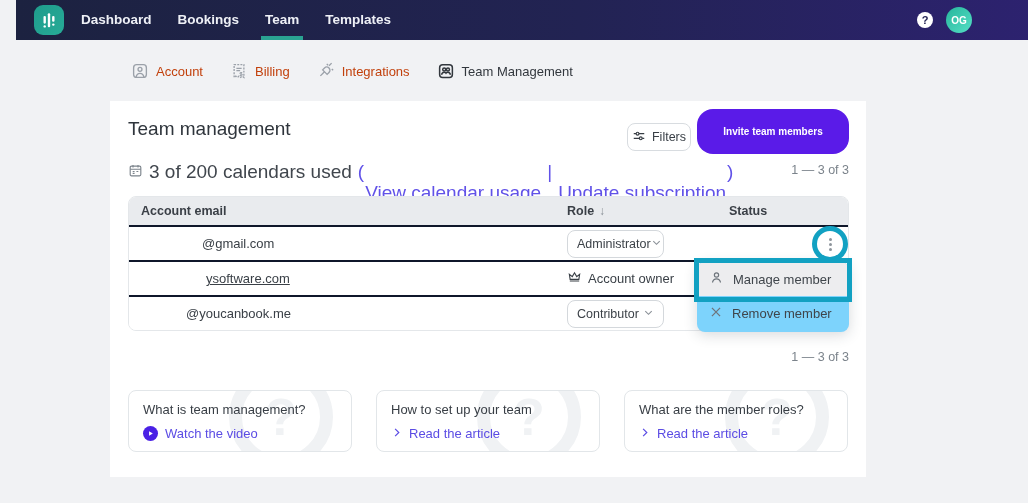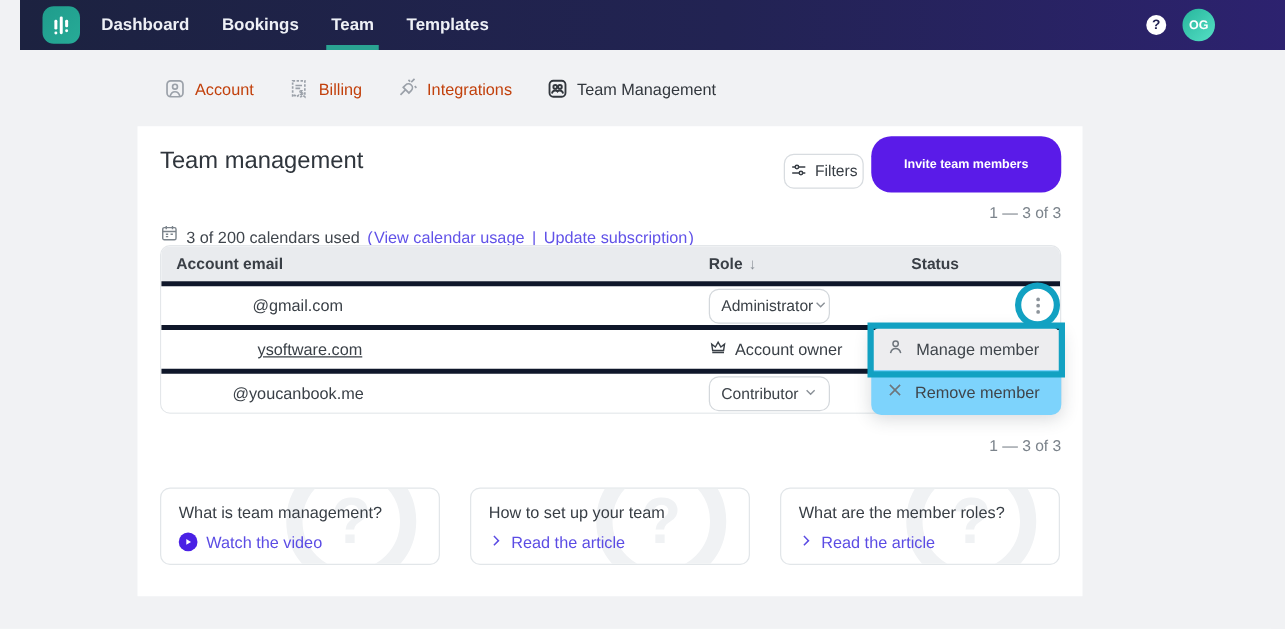--- a/index.html
+++ b/index.html
@@ -34,31 +34,31 @@
 
   .page-title { position:absolute; left:18px; top:17px; font-size:19px; color:#2f353c; }
 
   .filters-btn { position:absolute; left:517px; top:22px; width:64px; height:28px; background:#ffffff;
     border:1px solid #d8dce0; border-radius:8px; display:flex; align-items:center; justify-content:center; gap:6px;
     font-size:12.5px; color:#383e45; cursor:pointer; }
   .invite-btn { position:absolute; left:587px; top:8px; width:152px; height:45px; background:#5a1be8;
     border:none; border-radius:16px; color:#ffffff; font-size:10px; font-weight:700; cursor:pointer;
     font-family:"Liberation Sans", sans-serif; }
 
-  .usage-row { position:absolute; left:18px; top:60px; display:flex; align-items:flex-end; gap:6px;
-    font-size:13px; color:#40464d; }
+  .usage-row { position:absolute; left:18px; top:60px; display:flex; align-items:flex-start; gap:6px;
+    font-size:19px; color:#40464d; }
   .usage-link { color:#6152e8; cursor:pointer;margin-top:21px; }
   .usage-paren, .usage-sep { color:#6152e8; }
   .pagination-top { position:absolute; right:17px; top:62px; font-size:12.5px; color:#7b838b; }
 
   
   .table { position:absolute; left:18px; top:95px; width:721px; border:1px solid #e4e7ea; border-radius:8px;
     overflow:hidden; background:#ffffff; }
   .thead { display:flex; align-items:center; height:28px; background:#e9ebee; font-size:12.5px; font-weight:700; color:#3a3f46; }
-  .trow { display:flex; align-items:center; height:35px; border-top:4px solid #0f172a; background:#ffffff; font-size:13px; color:#3a4047; }
+  .trow { display:flex; align-items:center; height:35px; border-top:2px solid #0f172a; background:#ffffff; font-size:13px; color:#3a4047; }
   .cell-email { flex:1; }
   .cell-role { width:147px; display:flex; align-items:center; }
   .cell-status { width:134px; padding-left:15px; display:flex; align-items:center; }
   .thead .cell-email { padding-left:12px; }
   .trow:nth-of-type(2) .cell-email { padding-left:73px; }
   .trow:nth-of-type(3) .cell-email { padding-left:77px;text-decoration:underline; }
   .trow:nth-of-type(4) .cell-email { padding-left:57px; }
   .sort-arrow { color:#8a9097; margin-left:5px; font-size:12px; }
 
   .role-select { display:flex; align-items:center; justify-content:space-between; width:97px; height:28px;

